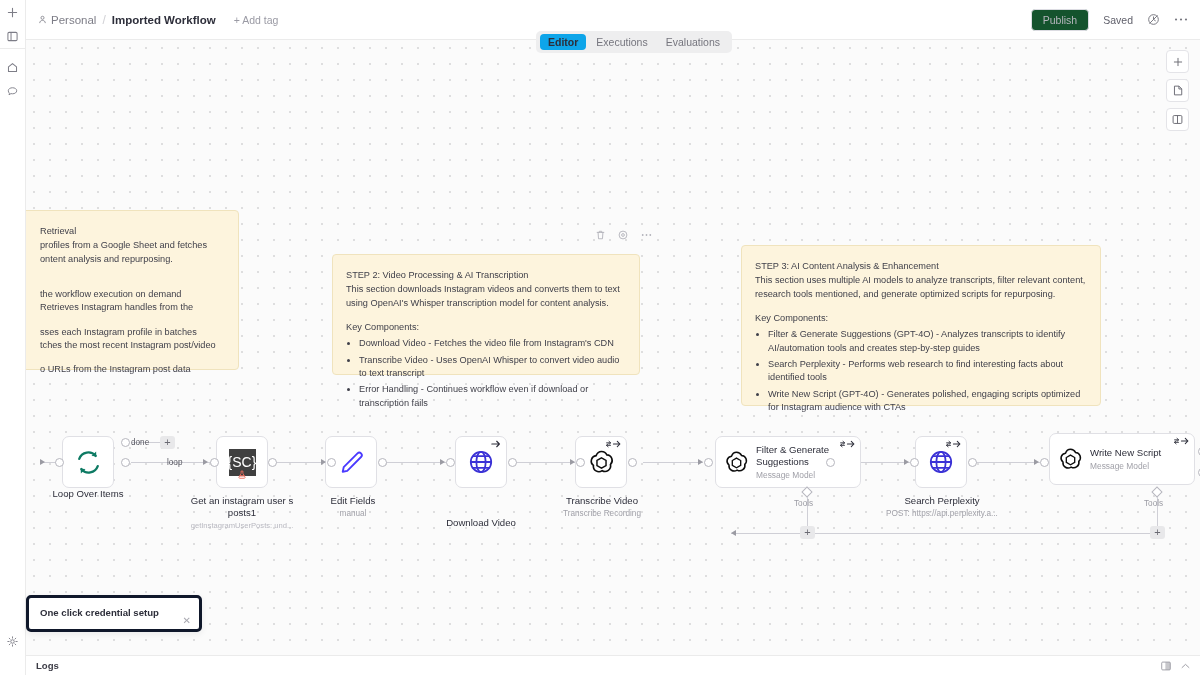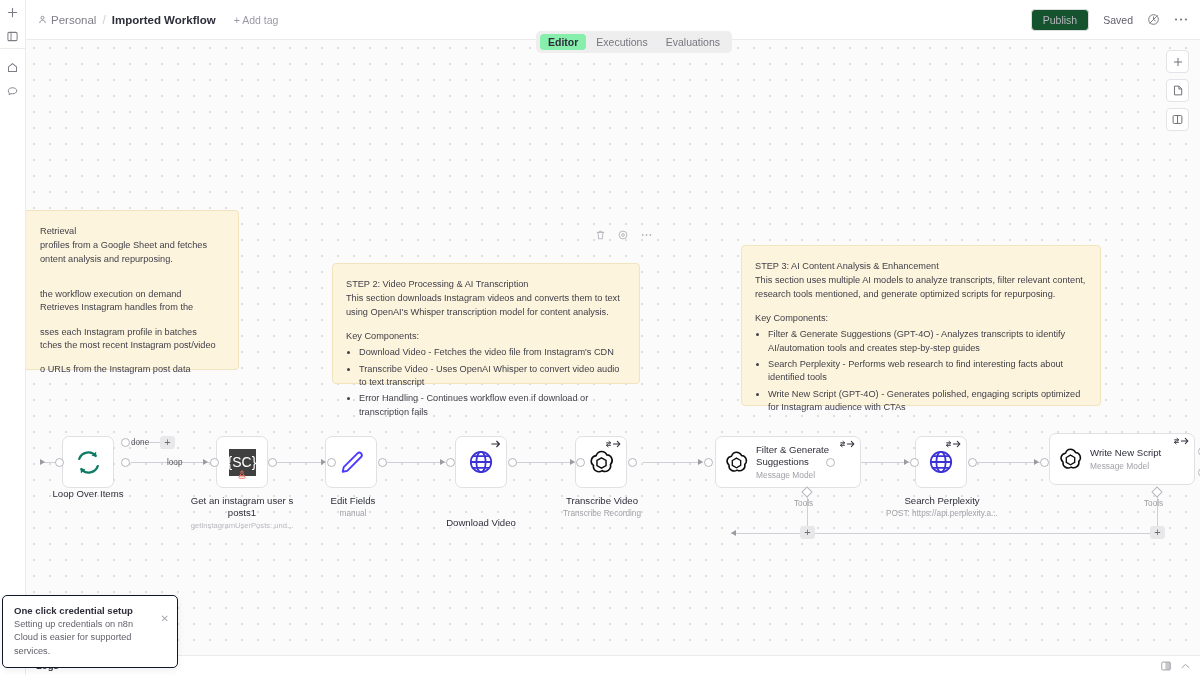--- a/index.html
+++ b/index.html
@@ -51,21 +51,21 @@
   
   .tabs {
     position: absolute; left: 536px; top: 31px;
     display: flex; align-items: center; gap: 2px;
     background: #eeeeef; border-radius: 5px; padding: 3px 4px;
     z-index: 36;
   }
   .tab {
     font-size: 10.5px; color: #75757e; padding: 2px 8px; border-radius: 4px; cursor: pointer;
   }
-  .tab.active { background: #86efac; color: #2d2e3a; font-weight: 700; }
+  .tab.active { background: #0ea5e9; color: #2d2e3a; font-weight: 700; }
 
   
   .canvas {
     position: absolute; left: 26px; top: 40px; width: 1174px; height: 615px;
     background-color: #fbfbfb;
     background-image: radial-gradient(#dededf 1px, transparent 1px);
     background-size: 16px 16px;
     overflow: hidden;
   }
 
@@ -157,22 +157,22 @@
     font-size: 14px; display: flex; align-items: center; justify-content: center;
     font-family: "Liberation Sans", sans-serif;
   }
   .flask-mini {
     position: absolute; left: 50%; transform: translateX(-50%);
     bottom: 4px; color: #ef6e5e;
   }
 
   
   .toast {
-    position: absolute; left: 2px; top: 595px; width: 176px;
-    background: #fff; border: 1px solid #0f172a; border-radius: 5px;
+    position: absolute; left: 26px; top: 595px; width: 176px;
+    background: #fff; border: 3px solid #0f172a; border-radius: 5px;
     box-shadow: 0 2px 7px rgba(0,0,0,.07);
     padding: 9px 11px; z-index: 45;
   }
   .toast-title { font-size: 9.6px; font-weight: 700; color: #2d2e3a; margin-bottom: 2px; }
   .toast-body { font-size: 9.2px; color: #62626c; line-height: 1.45; padding-right: 10px; }
   .toast-close {
     position: absolute; right: 8px; top: 18px; color: #a8a8b0;
     font-size: 10px; cursor: pointer; line-height: 1;
   }
 
@@ -295,21 +295,21 @@
       <div class="gap"></div>
       <p style="padding-left:90px">the workflow execution on demand</p>
       <p style="padding-left:90px">Retrieves Instagram handles from the</p>
       <div class="gap"></div>
       <p style="padding-left:90px">sses each Instagram profile in batches</p>
       <p style="padding-left:90px">tches the most recent Instagram post/video</p>
       <div class="gap"></div>
       <p style="padding-left:90px">o URLs from the Instagram post data</p>
     </div>
 
-    <div class="sticky" style="left:306px; top:223px; width:308px; height:121px;">
+    <div class="sticky" style="left:306px; top:214px; width:308px; height:121px;">
       <h4>STEP 2: Video Processing &amp; AI Transcription</h4>
       <p>This section downloads Instagram videos and converts them to text using OpenAI's Whisper transcription model for content analysis.</p>
       <div class="gap"></div>
       <p>Key Components:</p>
       <ul>
         <li>Download Video - Fetches the video file from Instagram's CDN</li>
         <li>Transcribe Video - Uses OpenAI Whisper to convert video audio to text transcript</li>
         <li>Error Handling - Continues workflow even if download or transcription fails</li>
       </ul>
     </div>
@@ -518,21 +518,20 @@
     <div class="tools-label" style="left:1118px; top:459px;">Tools</div>
 
     <div class="arrowhead" style="left:705px; top:489.5px; border-left:none; border-right:5px solid #9b9ba3;"></div>
     <div class="plus-chip" style="left:774px; top:486px;">+</div>
     <div class="plus-chip" style="left:1124px; top:486px;">+</div>
 
   </div>
 
   <div class="toast">
     <div class="toast-title">One click credential setup</div>
-    <div class="toast-body">Setting up credentials on n8n Cloud is easier for supported services.</div>
     <div class="toast-close">✕</div>
   </div>
 
   <div class="logsbar">
     <span class="logs-label">Logs</span>
     <div class="logs-right">
       <span style="display:flex">
         <svg width="10" height="10" viewBox="0 0 11 11">
             <rect x=".8" y="1.2" width="9.4" height="8.6" rx="1.1" stroke="currentColor" stroke-width="1" fill="none"></rect>
             <rect x="4.8" y="1.2" width="5.4" height="8.6" fill="currentColor" opacity=".55"></rect>

